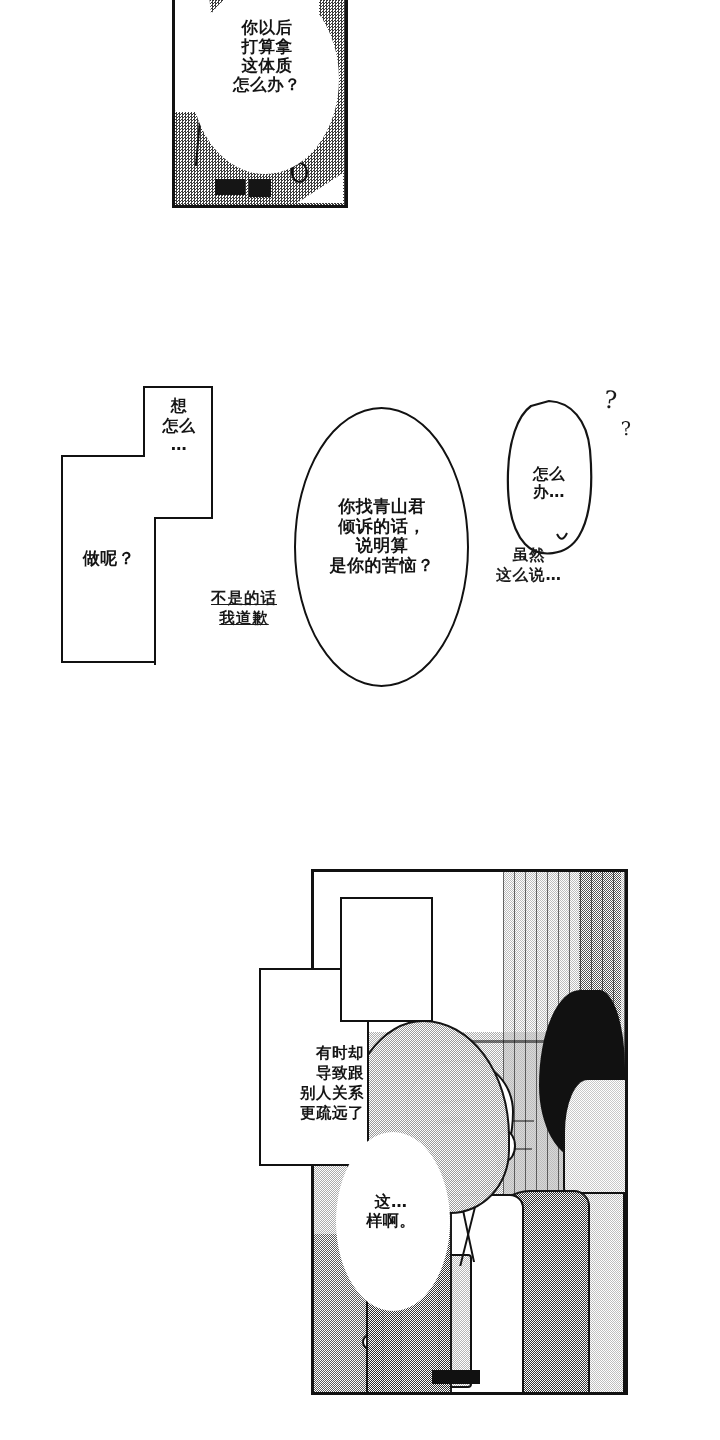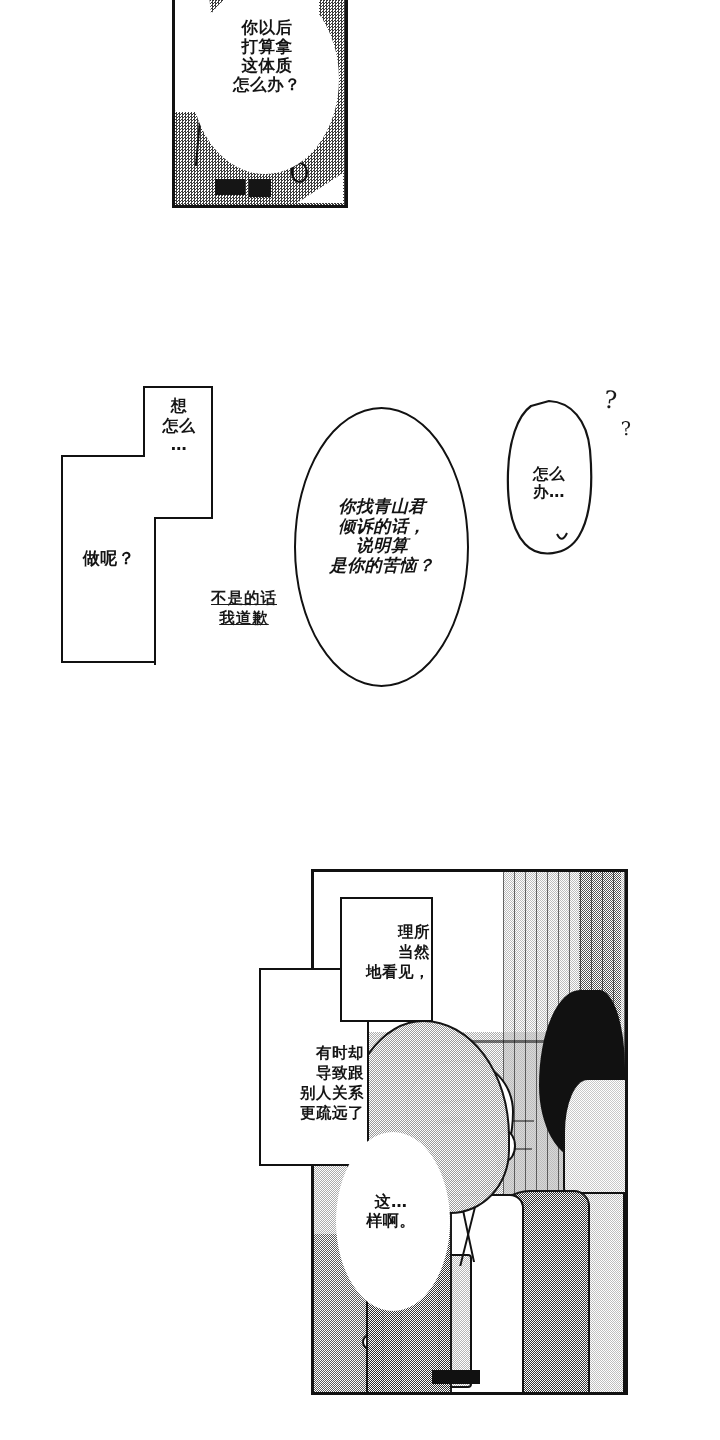--- a/index.html
+++ b/index.html
@@ -235,21 +235,20 @@
     background: #ffffff;
     box-sizing: border-box;
   }
   #oval-main-text {
     position: absolute;
     left: 297px;
     top: 497px;
     width: 170px;
     font-size: 17px;
     text-align: center;
-    font-style: italic;
   }
 
   
   #blob-bubble {
     position: absolute;
     left: 505px;
     top: 398px;
     width: 90px;
     height: 165px;
   }
@@ -722,20 +721,22 @@
     </svg>
   </div>
   <div id="blob-text" class="bubble-text">怎么
 办…</div>
 
   <div id="qmark-1">?</div>
   <div id="qmark-2">?</div>
 
   <div id="hand-left" class="hand-text">不是的话
 我道歉</div>
+  <div id="hand-right" class="hand-text">虽然
+这么说…</div>
 
   <div class="panel" id="panel-3">
     <div class="wall"></div>
     <div class="wall-tone"></div>
     <div class="curtain"></div>
     <div class="curtain-dark"></div>
     <div class="curtain-lines"></div>
     <div class="shelf"></div>
     <div class="shelf2"></div>
     <div class="shelf3"></div>
@@ -764,23 +765,20 @@
     <div class="eye"></div>
     <div class="mouth"></div>
     <div class="blonde-hair"></div>
   </div>
 
   <div id="narr-lower"></div>
   <div id="narr-upper"></div>
   <div id="narr-join"></div>
   <div id="narr-seam"></div>
   <div id="narr-seam-v"></div>
-  <div id="narr-upper-text" class="narr-text">理所
-当然
-地看见，</div>
   <div id="narr-lower-text" class="narr-text">有时却
 导致跟
 别人关系
 更疏远了</div>
 
   <div id="oval-bottom"></div>
   <div id="oval-bottom-text" class="bubble-text">这…
 样啊。</div>
 
 </div>

